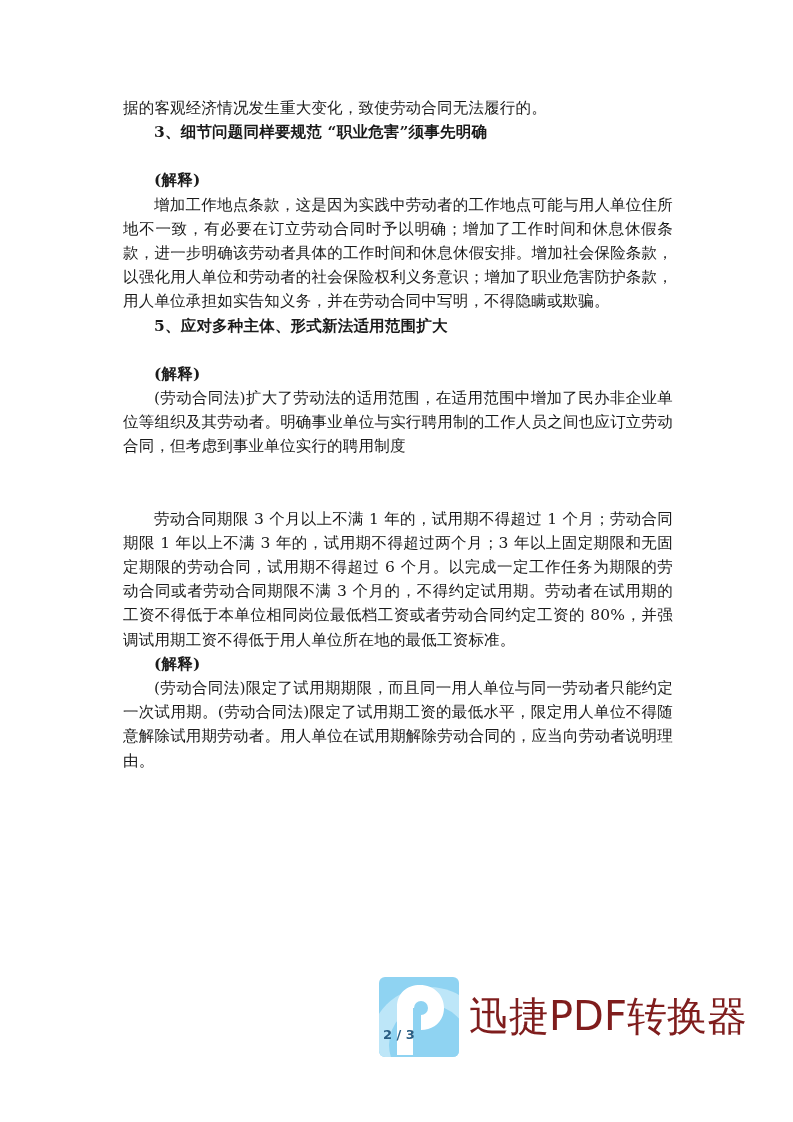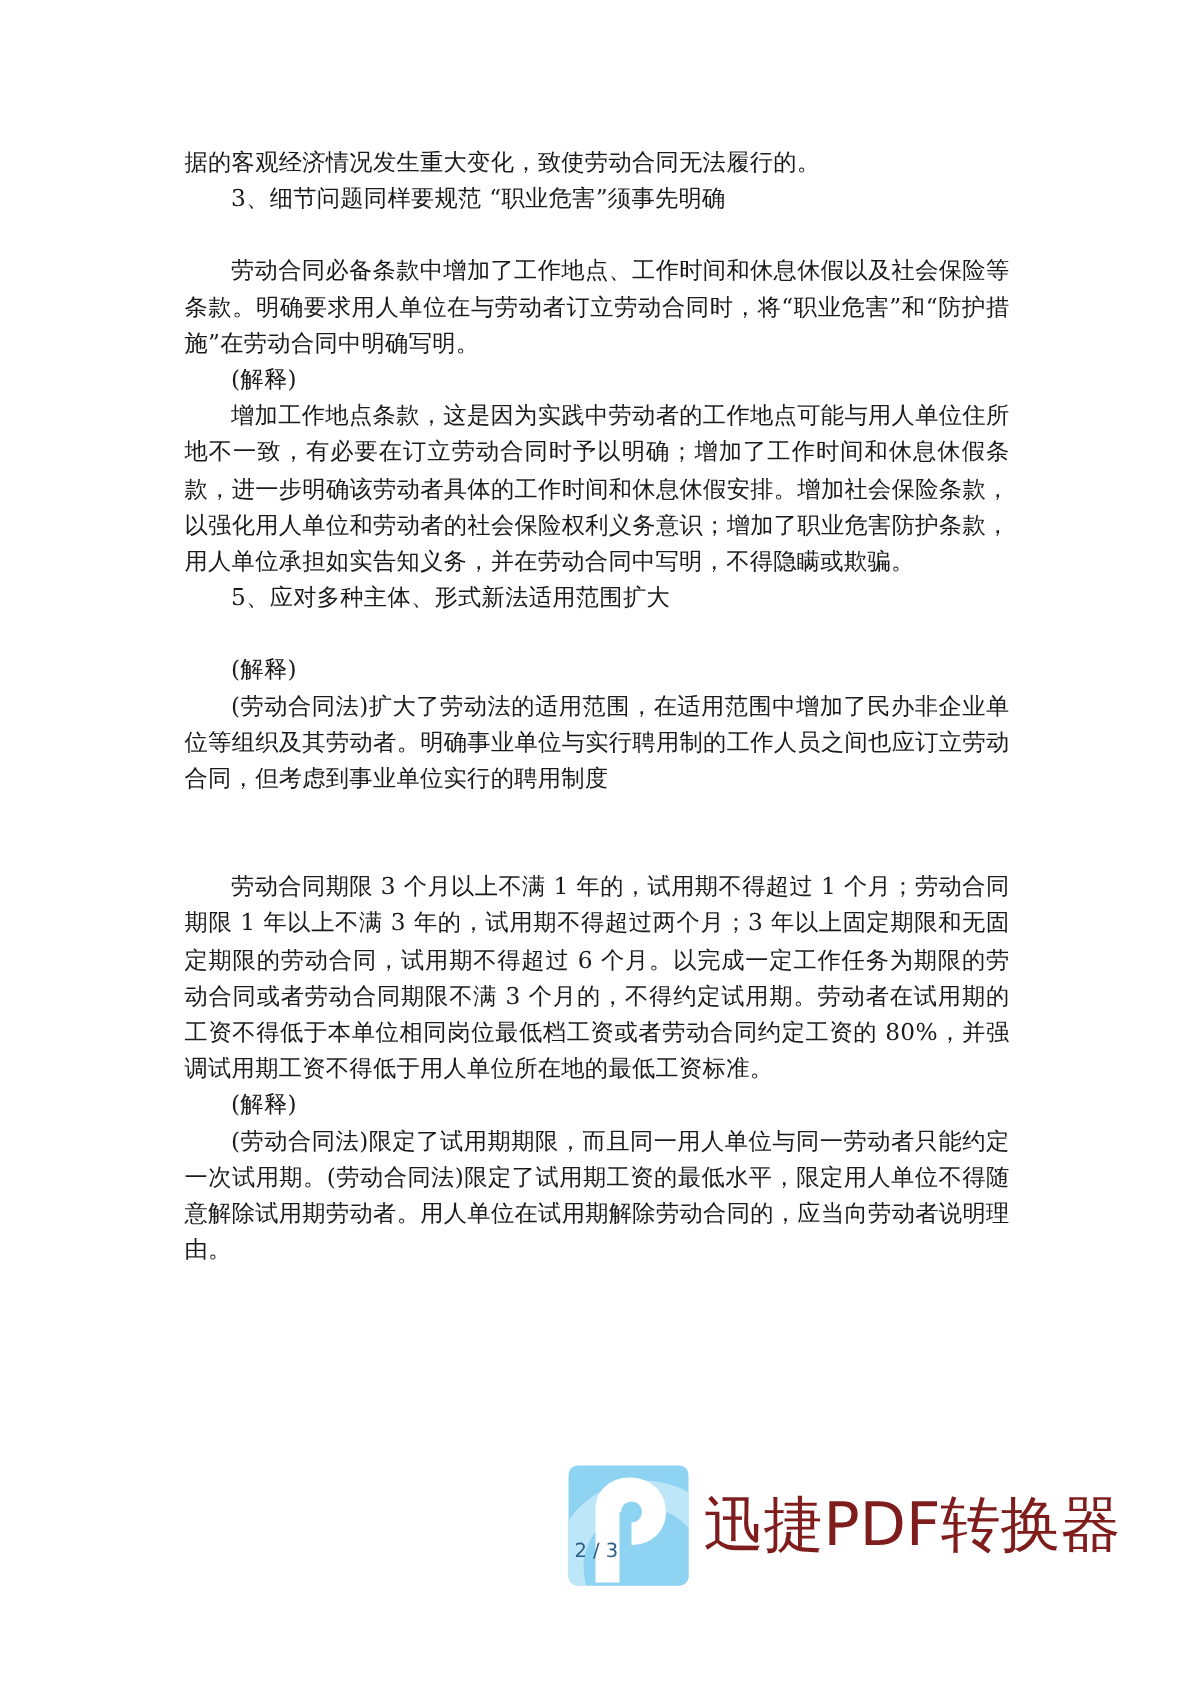--- a/index.html
+++ b/index.html
@@ -8,21 +8,21 @@
       font-family: "DejaVu Serif", "Liberation Serif", serif;
       color:#1a1a1a;
     }
     .page { position:absolute; left:0; top:0; width:683px; height:1122px; }
     .content {
       position:absolute; left:123px; top:96px; width:550px;
       font-size:15.5px; line-height:24.2px; letter-spacing:0.2px;
     }
     .p { margin:0; text-align:justify; }
     .indent { text-indent:31px; }
-    .heading { text-indent:31px; }
+    .heading { text-indent:31px;font-weight:bold; }
     .gap { height:24px; }
     .watermark {
       position:absolute; left:379px; top:977px; width:348px; height:80px;
     }
     .wm-logo {
       position:absolute; left:0; top:0; width:80px; height:80px; border-radius:6px;
       background:#8fd3f2; overflow:hidden;
     }
     .wm-logo .ring {
       position:absolute; left:-10px; top:10px; width:120px; height:120px; border-radius:50%;
@@ -32,32 +32,31 @@
       position:absolute; left:10px; top:28px; width:80px; height:80px; border-radius:50%;
       background:#8fd3f2;
     }
     .wm-logo svg { position:absolute; left:0; top:0; }
     .wm-text {
       position:absolute; left:90px; top:12px; font-family:"DejaVu Sans","Liberation Sans",sans-serif;
       font-size:40px; color:#7f1d1d; letter-spacing:0px; white-space:nowrap;
     }
     .page-num {
       position:absolute; left:383px; top:1027px; font-family:"DejaVu Sans","Liberation Sans",sans-serif;
-      font-size:13px; color:#2a5d82;
+      font-size:13px; color:#2a5d82;font-weight:bold;
     }
   </style>
 </head>
 <body>
 
 <div class="page">
   <div class="content">
     <p class="p">据的客观经济情况发生重大变化，致使劳动合同无法履行的。</p>
     <p class="p heading">3、细节问题同样要规范 “职业危害”须事先明确</p>
     <div class="gap"></div>
-    <p class="p indent">劳动合同必备条款中增加了工作地点、工作时间和休息休假以及社会保险等条款。明确要求用人单位在与劳动者订立劳动合同时，将“职业危害”和“防护措施”在劳动合同中明确写明。</p>
     <p class="p heading">(解释)</p>
     <p class="p indent">增加工作地点条款，这是因为实践中劳动者的工作地点可能与用人单位住所地不一致，有必要在订立劳动合同时予以明确；增加了工作时间和休息休假条款，进一步明确该劳动者具体的工作时间和休息休假安排。增加社会保险条款，以强化用人单位和劳动者的社会保险权利义务意识；增加了职业危害防护条款，用人单位承担如实告知义务，并在劳动合同中写明，不得隐瞒或欺骗。</p>
     <p class="p heading">5、应对多种主体、形式新法适用范围扩大</p>
     <div class="gap"></div>
     <p class="p heading">(解释)</p>
     <p class="p indent">(劳动合同法)扩大了劳动法的适用范围，在适用范围中增加了民办非企业单位等组织及其劳动者。明确事业单位与实行聘用制的工作人员之间也应订立劳动合同，但考虑到事业单位实行的聘用制度</p>
     <div class="gap"></div>
     <div class="gap"></div>
     <p class="p indent">劳动合同期限 3 个月以上不满 1 年的，试用期不得超过 1 个月；劳动合同期限 1 年以上不满 3 年的，试用期不得超过两个月；3 年以上固定期限和无固定期限的劳动合同，试用期不得超过 6 个月。以完成一定工作任务为期限的劳动合同或者劳动合同期限不满 3 个月的，不得约定试用期。劳动者在试用期的工资不得低于本单位相同岗位最低档工资或者劳动合同约定工资的 80%，并强调试用期工资不得低于用人单位所在地的最低工资标准。</p>
     <p class="p heading">(解释)</p>

